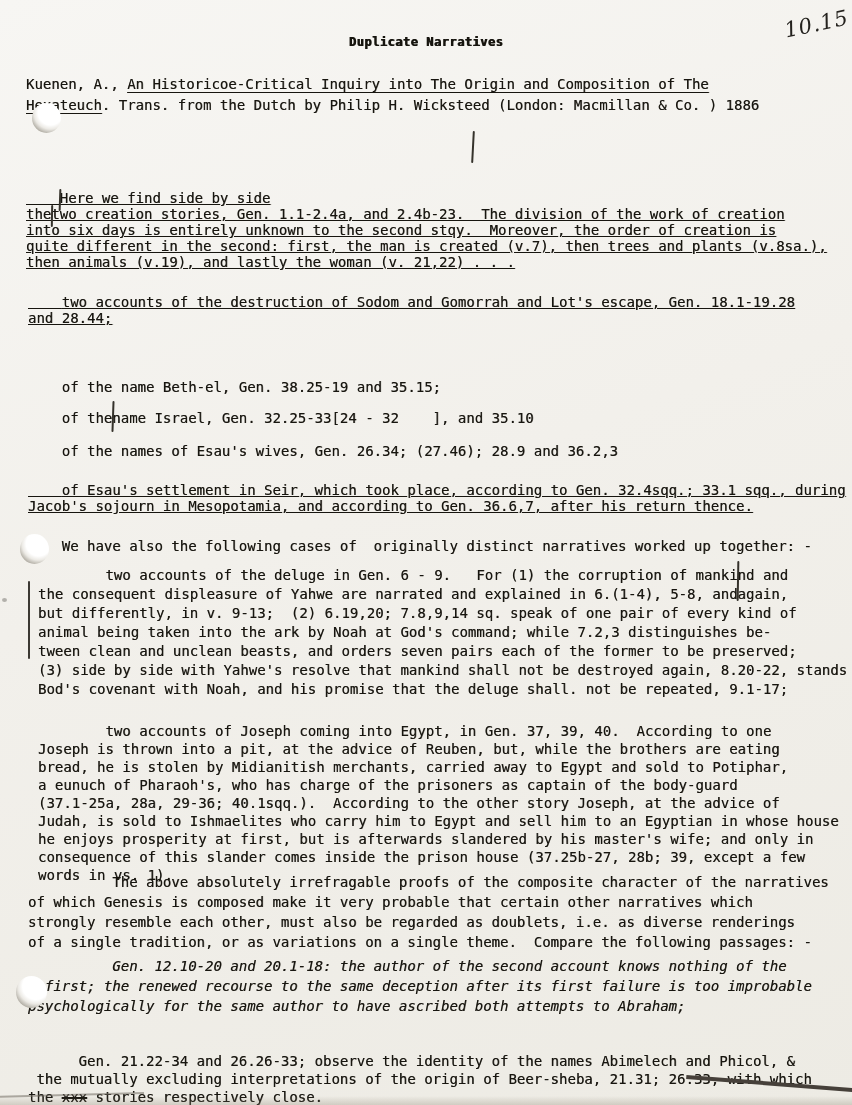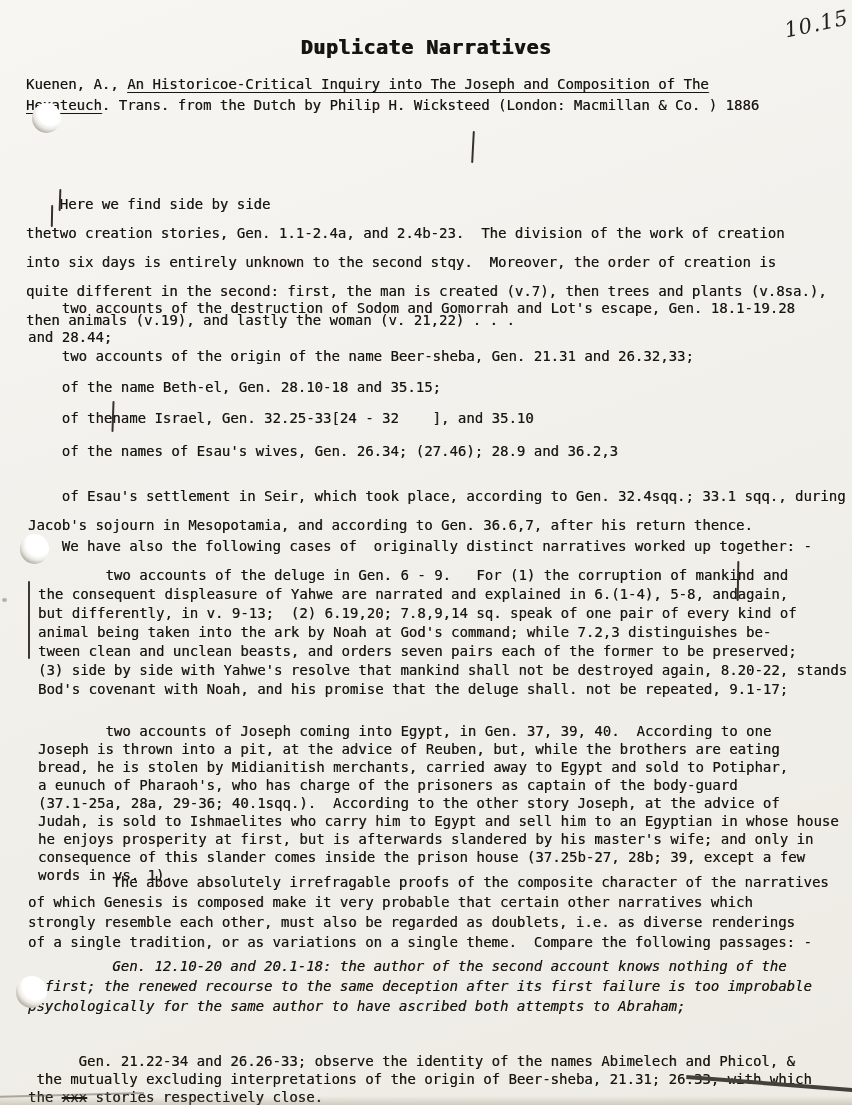--- a/index.html
+++ b/index.html
@@ -7,26 +7,26 @@
   .page{
     position:relative;width:852px;height:1105px;overflow:hidden;
     background:linear-gradient(160deg,#f7f6f3 0%,#f2f0eb 45%,#edebe4 100%);
     font-family:"DejaVu Sans Mono","Liberation Mono",monospace;
     color:#17150f;
   }
   .para{
     position:absolute;white-space:pre-wrap;font-size:14px;line-height:20px;
     text-shadow:0.35px 0 0 rgba(22,19,12,0.6);
   }
-  .lh21{line-height:29px;}
+  .lh21{line-height:16px;text-decoration:underline;}
   .lh19{line-height:19px;}
   .lh18{line-height:18px;}
   .title{
     position:absolute;top:35px;left:0;width:100%;text-align:center;
-    font-size:20px;font-weight:bold;letter-spacing:0.5px;
+    font-size:12px;font-weight:bold;letter-spacing:0.5px;
     text-shadow:0.8px 0 0 currentColor;
   }
   .hw{
     position:absolute;top:12px;left:784px;
     font-family:"DejaVu Serif","Liberation Serif",serif;
     font-style:italic;font-size:21px;color:#24221e;
     transform:rotate(-12deg);letter-spacing:1px;
   }
   .citation{position:absolute;top:74px;left:26px;font-size:14px;line-height:21px;
     text-shadow:0.35px 0 0 rgba(22,19,12,0.6);}
@@ -58,34 +58,33 @@
 </head>
 <body>
 
 <div class="page">
 
   <div class="hw">10.15</div>
 
   <div class="title">Duplicate Narratives</div>
 
   <div class="citation">
-    <div><span>Kuenen, A., </span><span class="u">An Historicoe-Critical Inquiry into The Joseph and Composition of The</span></div>
+    <div><span>Kuenen, A., </span><span class="u">An Historicoe-Critical Inquiry into The Origin and Composition of The</span></div>
     <div><span class="u">Hexateuch</span><span>. Trans. from the Dutch by Philip H. Wicksteed (London: Macmillan &amp; Co. ) 1886</span></div>
   </div>
 
 
   <div class="para lh21" style="top:190px;left:26px;">    Here we find side by side
 thetwo creation stories, Gen. 1.1-2.4a, and 2.4b-23.  The division of the work of creation
 into six days is entirely unknown to the second stqy.  Moreover, the order of creation is
 quite different in the second: first, the man is created (v.7), then trees and plants (v.8sa.),
 then animals (v.19), and lastly the woman (v. 21,22) . . .</div>
   <div class="para lh21" style="top:294px;left:28px;">    two accounts of the destruction of Sodom and Gomorrah and Lot's escape, Gen. 18.1-19.28
 and 28.44;</div>
-  <div class="para" style="top:346px;left:28px;">    two accounts of the origin of the name Beer-sheba, Gen. 21.31 and 26.32,33;</div>
-  <div class="para" style="top:377px;left:28px;">    of the name Beth-el, Gen. 28.10-18 and 35.15;</div>
+  <div class="para" style="top:377px;left:28px;">    of the name Beth-el, Gen. 38.25-19 and 35.15;</div>
   <div class="para" style="top:408px;left:28px;">    of thename Israel, Gen. 32.25-33[24 - 32    ], and 35.10</div>
   <div class="para" style="top:441px;left:28px;">    of the names of Esau's wives, Gen. 26.34; (27.46); 28.9 and 36.2,3</div>
   <div class="para lh21" style="top:482px;left:28px;">    of Esau's settlement in Seir, which took place, according to Gen. 32.4sqq.; 33.1 sqq., during
 Jacob's sojourn in Mesopotamia, and according to Gen. 36.6,7, after his return thence.</div>
   <div class="para" style="top:536px;left:28px;">    We have also the following cases of  originally distinct narratives worked up together: -</div>
   <div class="para lh19" style="top:566px;left:38px;">        two accounts of the deluge in Gen. 6 - 9.   For (1) the corruption of mankind and
 the consequent displeasure of Yahwe are narrated and explained in 6.(1-4), 5-8, andagain,
 but differently, in v. 9-13;  (2) 6.19,20; 7.8,9,14 sq. speak of one pair of every kind of
 animal being taken into the ark by Noah at God's command; while 7.2,3 distinguishes be-
 tween clean and unclean beasts, and orders seven pairs each of the former to be preserved;

